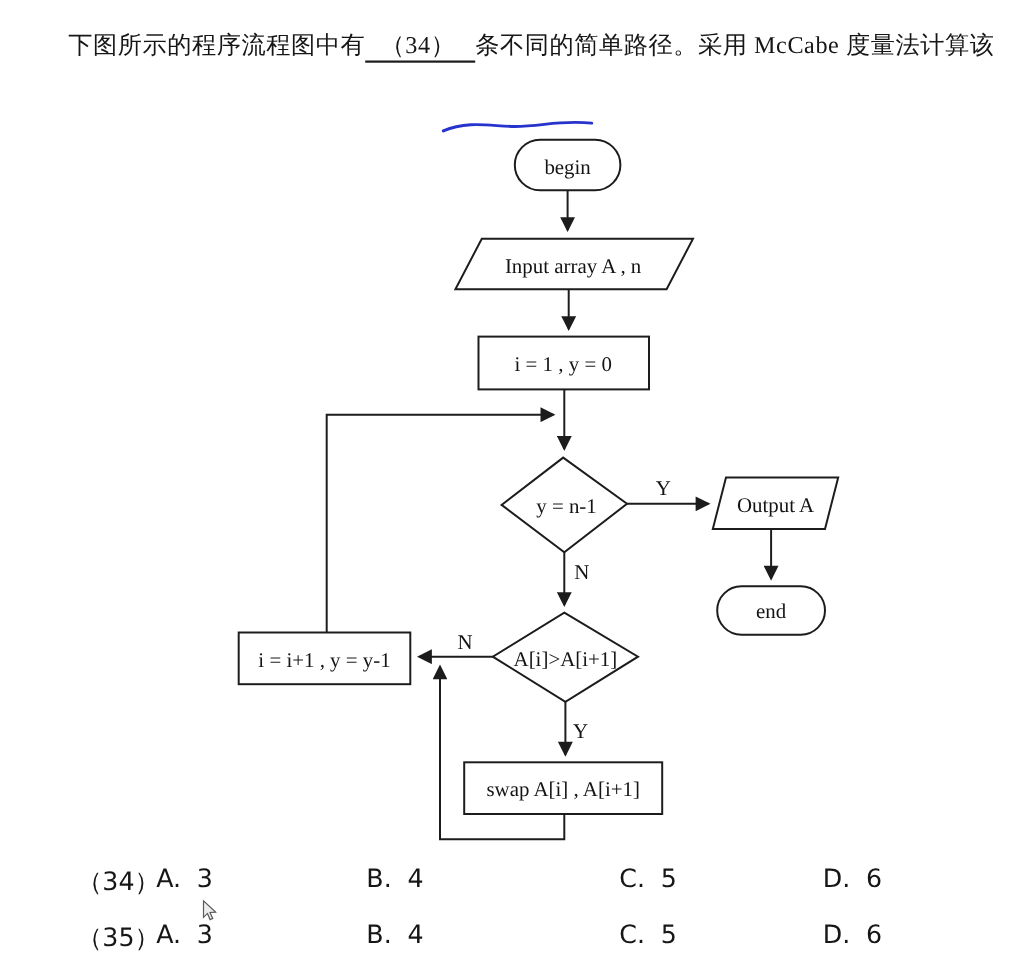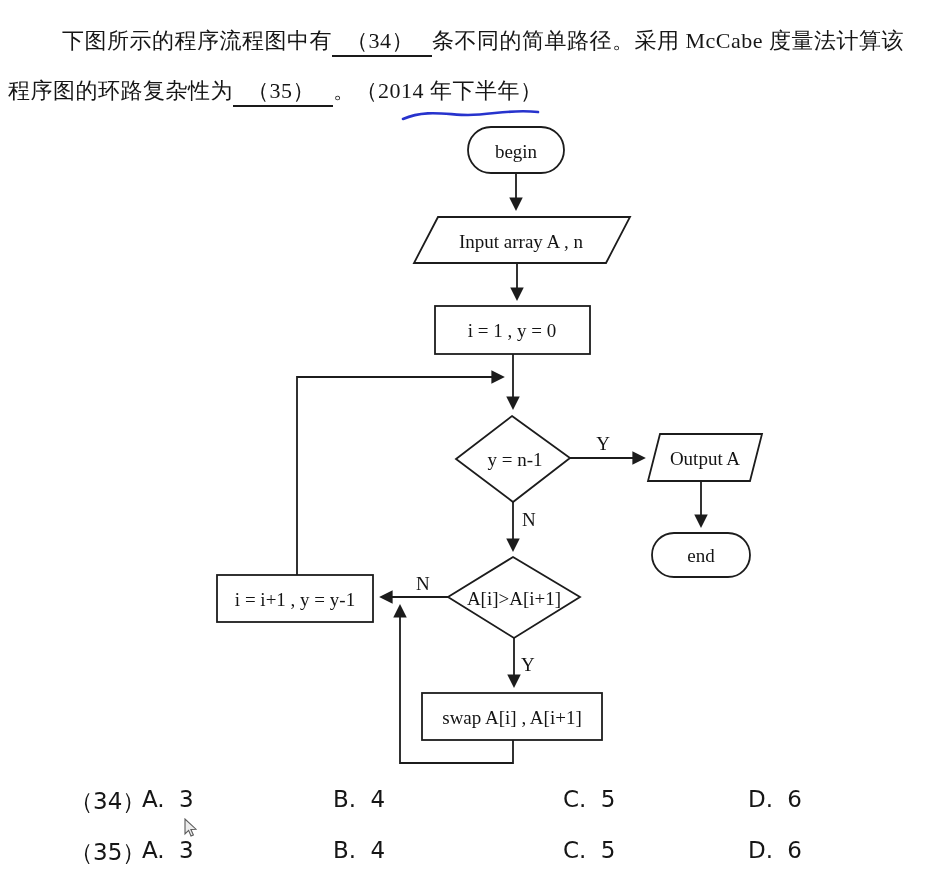--- a/index.html
+++ b/index.html
@@ -18,23 +18,20 @@
 </style>
 </head>
 <body>
 
 <div class="page">
 
   <div class="qline" style="left:62px;top:28px">
     <span>下图所示的程序流程图中有</span><span class="blank">（34）</span><span>条不同的简单路径。采用 McCabe 度量法计算该</span>
   </div>
 
-  <div class="qline" style="left:8px;top:78px">
-    <span>程序图的环路复杂性为</span><span class="blank">（35）</span><span>。</span><span>（2014 年下半年）</span>
-  </div>
 
   <svg class="squiggle" style="left:398px;top:104px" width="150" height="20" viewBox="0 0 150 20">
     <path d="M5,15 C28,5 50,11 70,11 C95,11 110,5 140,8" fill="none" stroke="#2733cd" stroke-width="2.6" stroke-linecap="round"></path>
   </svg>
 
   <svg class="flow" width="927" height="885" viewBox="0 0 927 885">
     <defs>
       <marker id="arr" viewBox="0 0 10 10" refX="8.6" refY="5" markerWidth="8.5" markerHeight="7.5" orient="auto-start-reverse">
         <path d="M0,0 L10,5 L0,10 Z" fill="#1c1c1c"></path>
       </marker>

